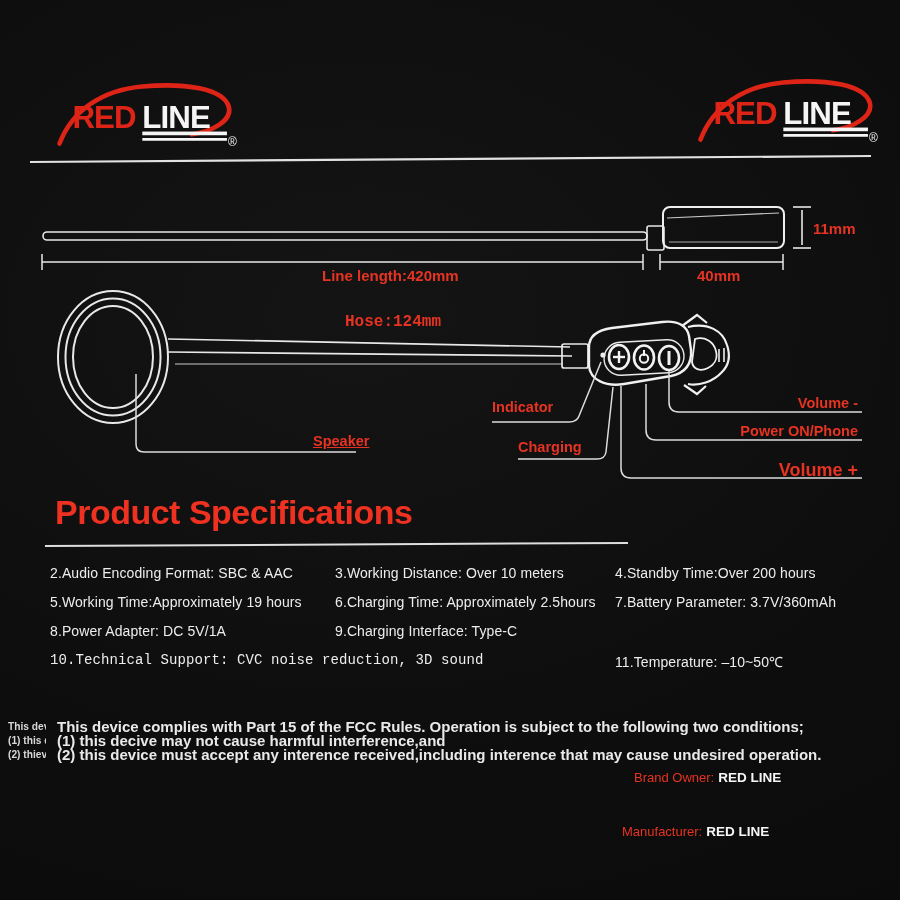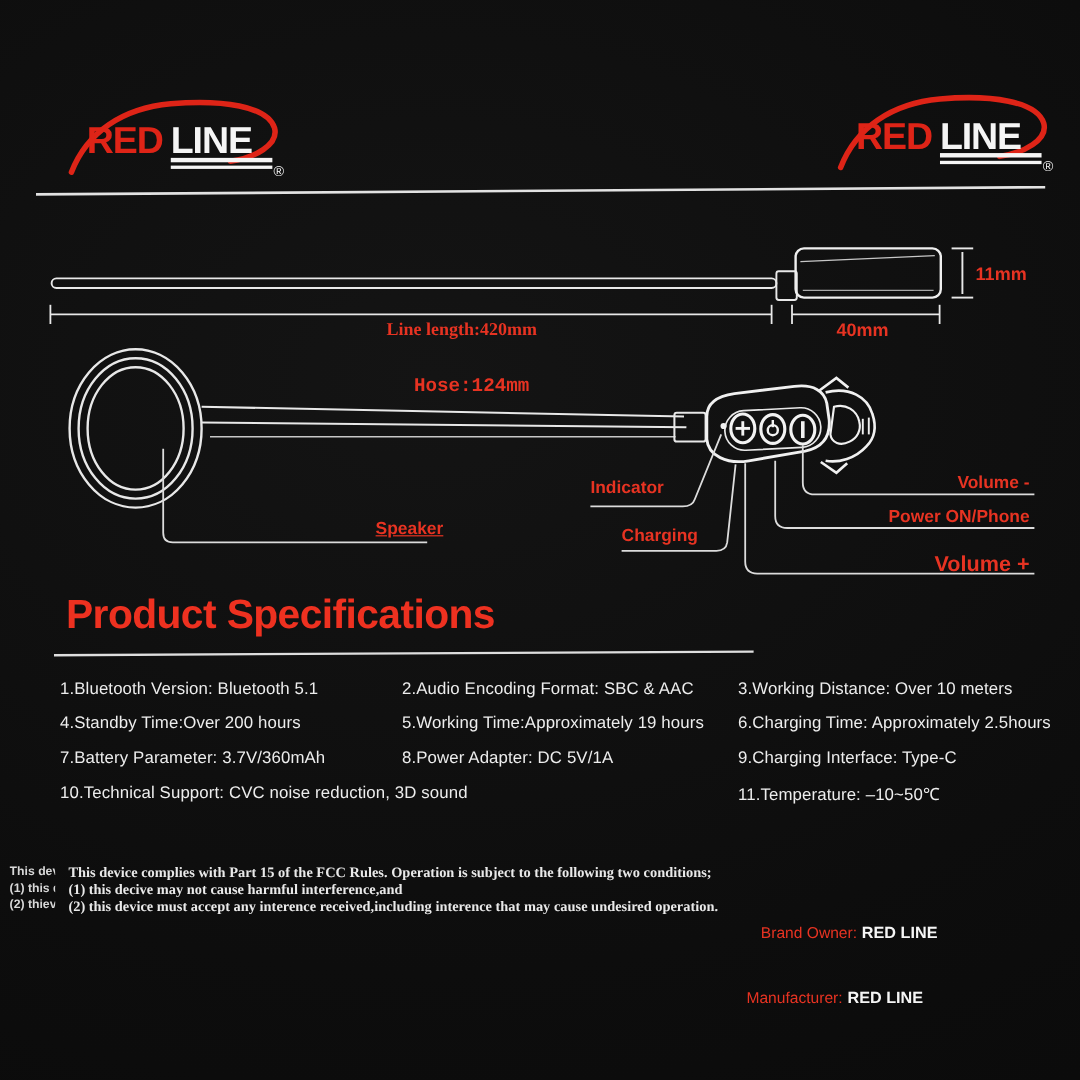--- a/index.html
+++ b/index.html
@@ -7,50 +7,50 @@
     position:relative;width:900px;height:900px;overflow:hidden;
     background:radial-gradient(140% 100% at 40% 35%, #141414 0%, #0d0d0d 55%, #090909 100%);
     font-family:"Liberation Sans", sans-serif;
   }
   .lineart{position:absolute;left:0;top:0;width:900px;height:900px;}
   .logo{position:absolute;width:184px;height:74px;}
   .logo-left{left:54px;top:78px;}
   .logo-right{left:695px;top:74px;}
   .logo svg{width:100%;height:100%;}
   .dim-label{position:absolute;color:#e73322;font-weight:700;white-space:nowrap;}
-  .lbl-linelength{left:322px;top:267px;font-size:15px;font-family:Liberation Serif, serif;}
+  .lbl-linelength{left:322px;top:267px;font-size:15px;}
   .lbl-40mm{left:697px;top:267px;font-size:15px;}
   .lbl-11mm{left:813px;top:220px;font-size:15px;}
   .lbl-hose{left:345px;top:313px;font-size:16px;font-family:Liberation Mono, monospace;}
   .lbl-speaker{left:313px;top:433px;font-size:14.5px;text-decoration:underline;}
   .lbl-indicator{left:492px;top:399px;font-size:14.5px;}
   .lbl-charging{left:518px;top:439px;font-size:14.5px;}
   .lbl-volminus{right:42px;top:395px;font-size:14.5px;}
   .lbl-power{right:42px;top:423px;font-size:14.5px;}
   .lbl-volplus{right:42px;top:460px;font-size:18px;}
   .spec-title{
     position:absolute;left:55px;top:493px;
     color:#ee3120;font-size:34px;font-weight:700;letter-spacing:-0.5px;white-space:nowrap;
   }
   .spec-grid{
     position:absolute;left:50px;top:565px;width:812px;
     display:grid;grid-template-columns:285px 280px 1fr;grid-auto-rows:29px;
     color:#ededed;font-size:14px;font-weight:500;letter-spacing:0.1px;
   }
   .spec-grid .cell{white-space:nowrap;}
-  .cell-span2{grid-column:1 / span 2;}
+  .cell-span2{grid-column:1 / span 2;font-family:Liberation Mono, monospace;}
   .cell-col3{grid-column:3;}
   .fcc-frag{
     position:absolute;left:8px;top:720px;width:38px;overflow:hidden;
     color:#d8d8d8;font-size:10.2px;line-height:14px;font-weight:700;
   }
   .fcc-frag div{white-space:nowrap;}
   .fcc-main{
     position:absolute;left:57px;top:720px;
-    color:#e9e9e9;font-size:12px;line-height:14px;font-weight:700;font-family:Liberation Serif, serif;
+    color:#e9e9e9;font-size:15px;line-height:14px;font-weight:700;
   }
   .fcc-main div{white-space:nowrap;}
   .footer-line{position:absolute;white-space:nowrap;font-size:13px;}
   .footer-brand{left:622px;top:770px;margin-left:12px;}
   .footer-mfr{left:622px;top:824px;}
   .footer-line .red{color:#e73322;font-weight:400;}
   .footer-line .white{color:#f5f5f5;font-weight:700;font-size:13.5px;margin-left:4px;}
 </style>
 </head>
 <body>
@@ -166,21 +166,20 @@
   <div class="dim-label lbl-hose">Hose:124mm</div>
   <div class="dim-label lbl-speaker">Speaker</div>
   <div class="dim-label lbl-indicator">Indicator</div>
   <div class="dim-label lbl-charging">Charging</div>
   <div class="dim-label lbl-volminus">Volume -</div>
   <div class="dim-label lbl-power">Power ON/Phone</div>
   <div class="dim-label lbl-volplus">Volume +</div>
 
   <div class="spec-title">Product Specifications</div>
   <div class="spec-grid">
-    <div class="cell">1.Bluetooth Version: Bluetooth 5.1</div>
     <div class="cell">2.Audio Encoding Format: SBC &amp; AAC</div>
     <div class="cell">3.Working Distance: Over 10 meters</div>
     <div class="cell">4.Standby Time:Over 200 hours</div>
     <div class="cell">5.Working Time:Approximately 19 hours</div>
     <div class="cell">6.Charging Time: Approximately 2.5hours</div>
     <div class="cell">7.Battery Parameter: 3.7V/360mAh</div>
     <div class="cell">8.Power Adapter: DC 5V/1A</div>
     <div class="cell">9.Charging Interface: Type-C</div>
     <div class="cell cell-span2">10.Technical Support: CVC noise reduction, 3D sound</div>
     <div class="cell cell-col3">11.Temperature: –10~50℃</div>

